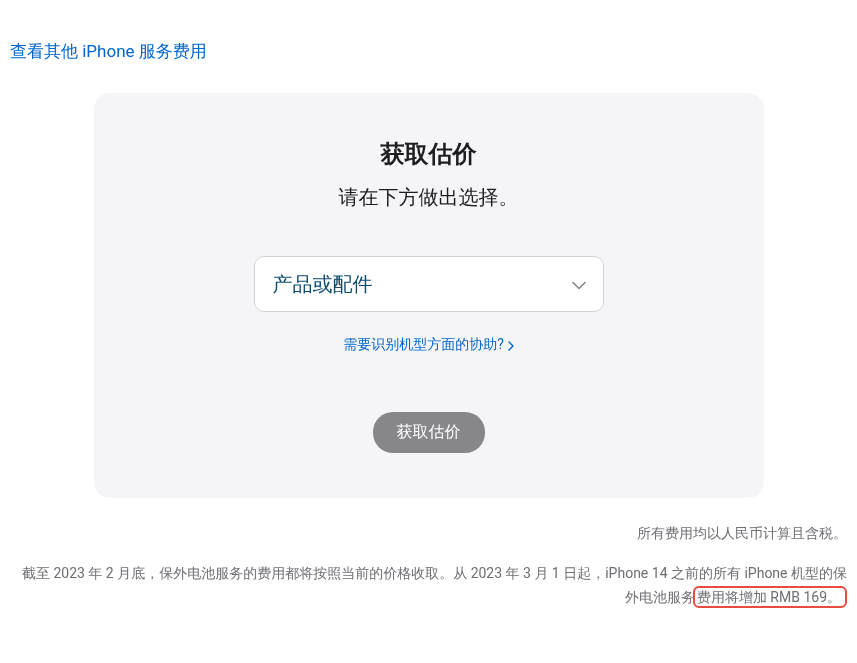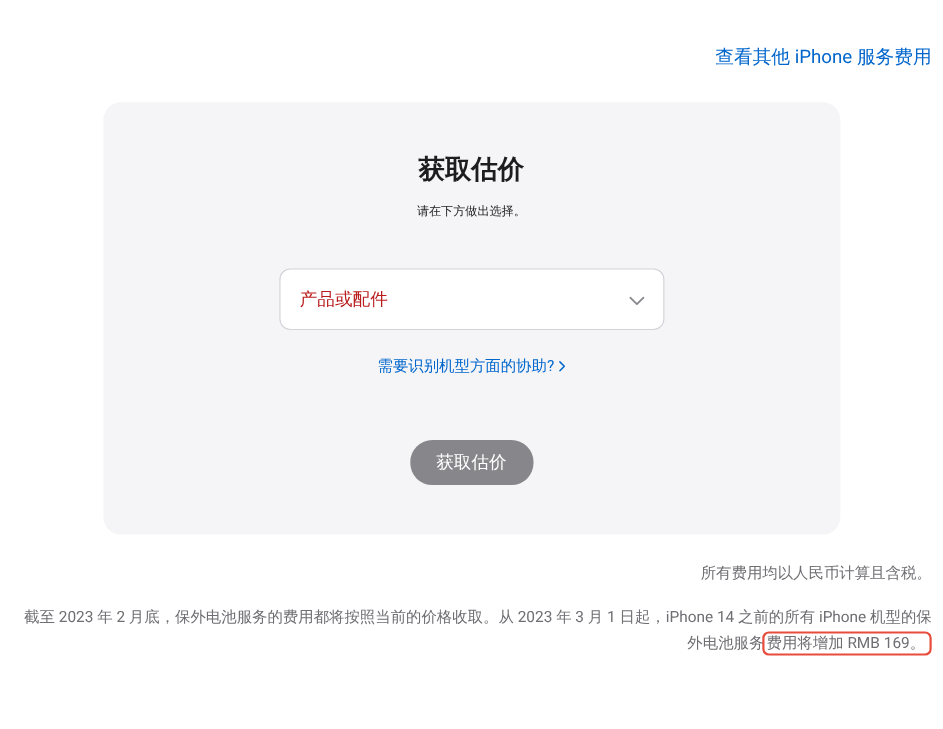--- a/index.html
+++ b/index.html
@@ -11,21 +11,21 @@
       font-family: -apple-system, BlinkMacSystemFont, "Segoe UI", Roboto, "Helvetica Neue", Arial, sans-serif;
       background: #ffffff;
       width: 857px;
       height: 663px;
       overflow: hidden;
     }
     .page {
       padding: 0 10px;
     }
     .top-link {
-      text-align: right;
+      text-align: left;
       padding: 40px 0 30px 0;
     }
     .top-link a {
       color: #0066cc;
       text-decoration: none;
       font-size: 17px;
     }
     .card {
       background: #f5f5f7;
       border-radius: 16px;
@@ -34,38 +34,38 @@
       padding: 45px 40px 45px 40px;
       text-align: center;
     }
     .card-title {
       font-size: 24px;
       font-weight: 600;
       color: #1d1d1f;
       margin-bottom: 14px;
     }
     .card-subtitle {
-      font-size: 11px;
+      font-size: 20px;
       color: #1d1d1f;
       margin-bottom: 45px;
     }
     .select-wrap {
       position: relative;
       width: 350px;
       margin: 0 auto 22px auto;
     }
     .select-box {
       width: 100%;
       height: 56px;
       background: #ffffff;
       border: 1px solid #d2d2d7;
       border-radius: 10px;
       padding: 0 44px 0 18px;
-      font-size: 16px;
-      color: #b91c1c;
+      font-size: 20px;
+      color: #0c4a6e;
       text-align: left;
       appearance: none;
       -webkit-appearance: none;
       cursor: pointer;
       outline: none;
       display: flex;
       align-items: center;
     }
     .chevron {
       position: absolute;

